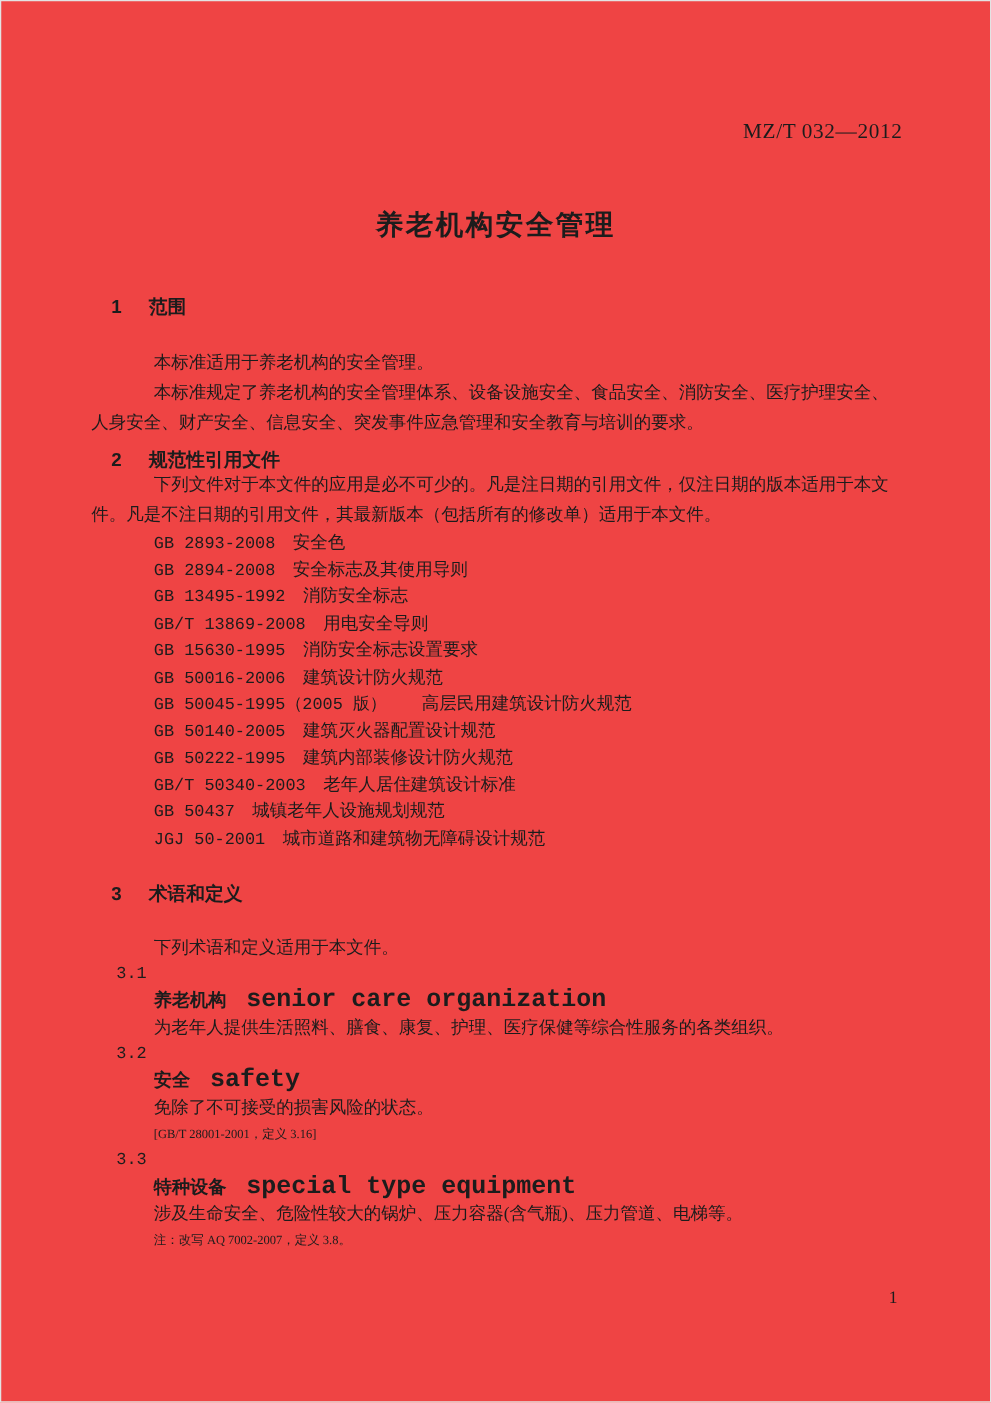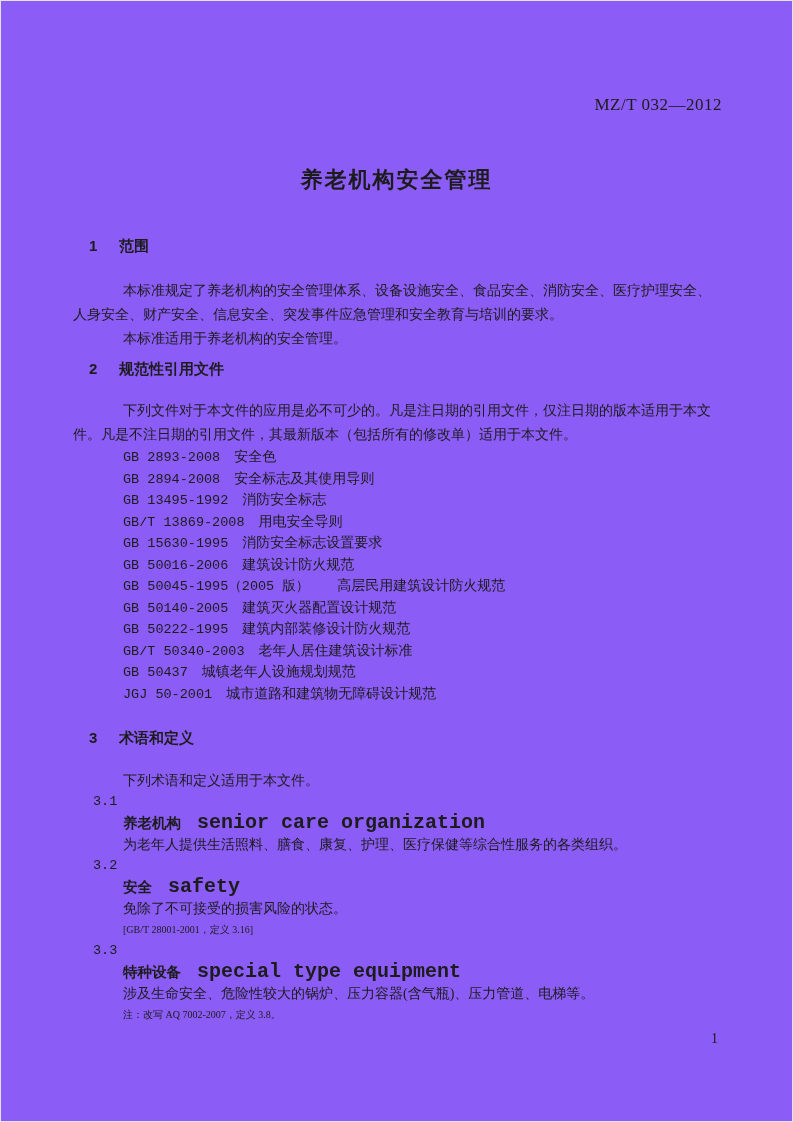--- a/index.html
+++ b/index.html
@@ -1,20 +1,20 @@
 <!DOCTYPE html>
 <html><head>
 <meta charset="utf-8">
 <style>
   * { margin:0; padding:0; box-sizing:border-box; }
   html,body { background:#ffffff; }
   .page {
     position:relative;
     width:793px; height:1122px;
-    background:#8b5cf6;
+    background:#ef4444;
     border:1px solid #e3e3e3;
     color:#1c1c1c;
     font-family:"Liberation Serif","DejaVu Serif",serif;
     overflow:hidden;
   }
   .doc-header {
     position:absolute; top:94px; right:70px;
     font-size:17px; letter-spacing:0.5px;
     font-family:"Liberation Serif","DejaVu Serif",serif;
   }
@@ -29,21 +29,21 @@
     font-size:14px; line-height:24px;
   }
   .sec-head {
     font-family:"Liberation Sans","DejaVu Sans",sans-serif;
     font-weight:bold; font-size:15px; line-height:16px;
     padding-left:16px;
   }
   .sec-head .sec-no { display:inline-block; min-width:10px; }
   .sec-head .sec-label { margin-left:20px; }
   .h1 { margin-bottom:25px; }
-  .h2 { margin-top:10px; margin-bottom:22px; }
+  .h2 { margin-top:10px; }
   .h3 { margin-top:25px; margin-bottom:24px; }
   .para { text-indent:50px; line-height:24px; }
   .ref-list { list-style:none; }
   .ref-item { line-height:20.5px; padding-left:50px; white-space:nowrap; }
   .ref-code {
     font-family:"Liberation Mono","DejaVu Sans Mono",monospace;
     font-size:13.5px;
   }
   .ref-title { margin-left:14px; }
   .terms-intro { text-indent:50px; line-height:21px; }
@@ -76,22 +76,22 @@
 
   <div class="doc-header">MZ/T 032—2012</div>
 
   <div class="doc-title">养老机构安全管理</div>
 
   <div class="content">
 
     <div class="sec-head h1">
       <span class="sec-no">1</span><span class="sec-label">范围</span>
     </div>
+    <p class="para">本标准适用于养老机构的安全管理。</p>
     <p class="para">本标准规定了养老机构的安全管理体系、设备设施安全、食品安全、消防安全、医疗护理安全、人身安全、财产安全、信息安全、突发事件应急管理和安全教育与培训的要求。</p>
-    <p class="para">本标准适用于养老机构的安全管理。</p>
 
     <div class="sec-head h2">
       <span class="sec-no">2</span><span class="sec-label">规范性引用文件</span>
     </div>
     <p class="para">下列文件对于本文件的应用是必不可少的。凡是注日期的引用文件，仅注日期的版本适用于本文件。凡是不注日期的引用文件，其最新版本（包括所有的修改单）适用于本文件。</p>
 
     <ul class="ref-list">
       <li class="ref-item"><span class="ref-code">GB 2893-2008</span><span class="ref-title">安全色</span></li>
       <li class="ref-item"><span class="ref-code">GB 2894-2008</span><span class="ref-title">安全标志及其使用导则</span></li>
       <li class="ref-item"><span class="ref-code">GB 13495-1992</span><span class="ref-title">消防安全标志</span></li>

